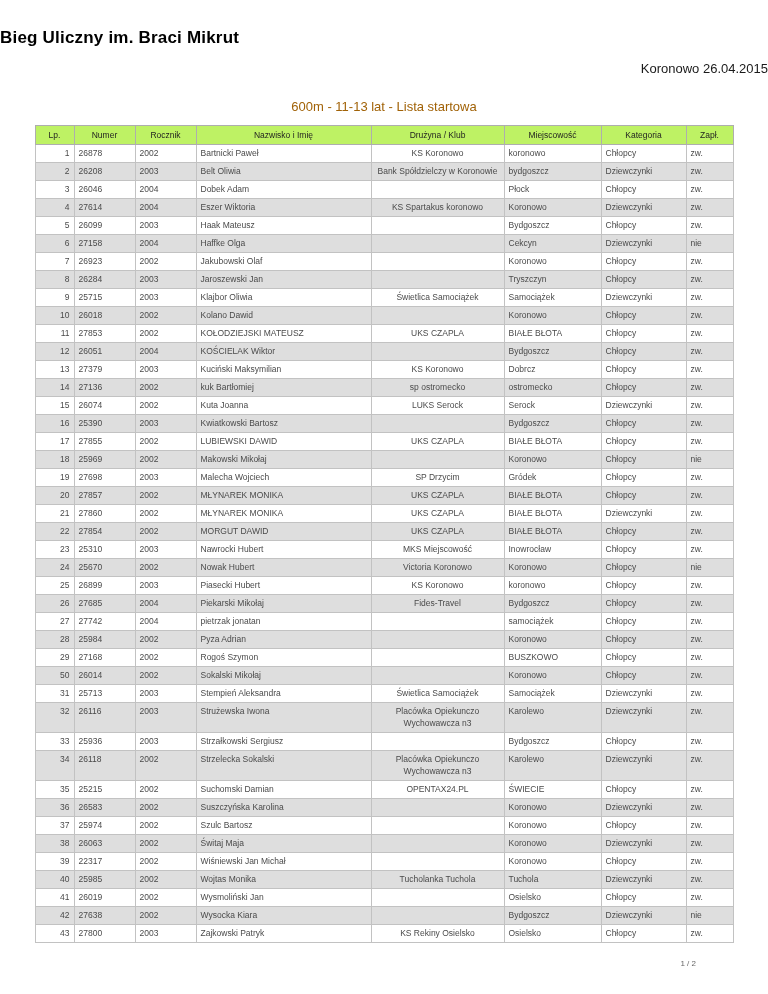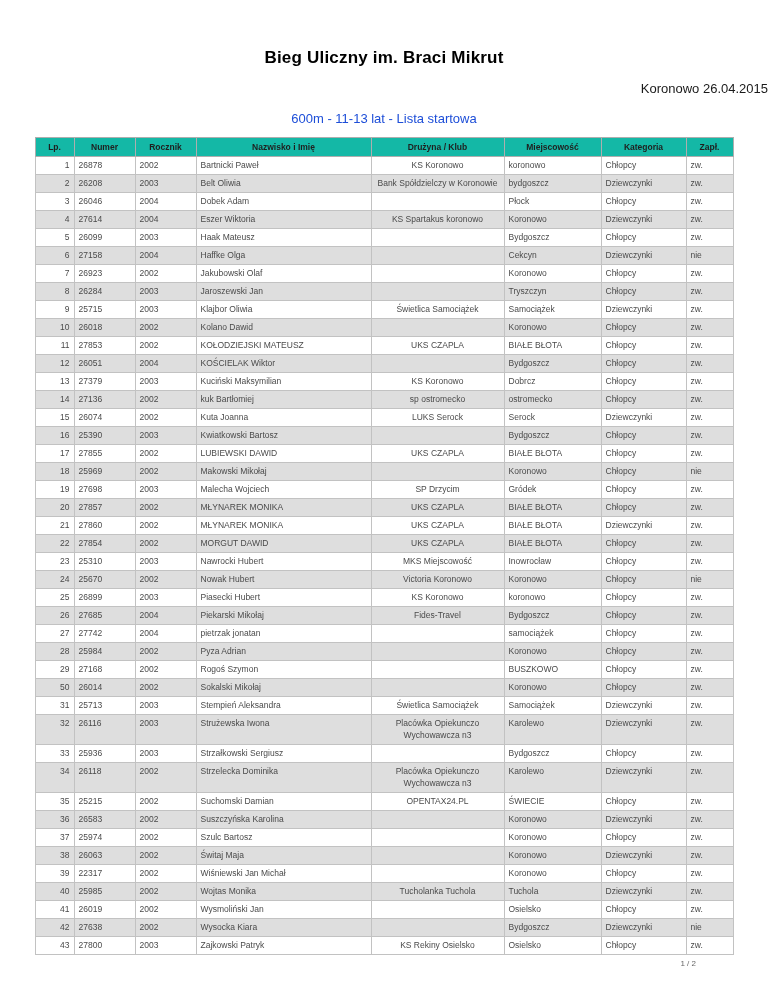--- a/index.html
+++ b/index.html
@@ -9,50 +9,50 @@
     font-family: "Liberation Sans", "DejaVu Sans", sans-serif;
   }
   .page {
     position: relative;
     width: 768px;
     height: 994px;
     background: #ffffff;
     overflow: hidden;
   }
   .page-title {
-    padding-top: 48px;
-    text-align: center;
+    padding-top: 28px;
+    text-align: left;
     font-size: 17px;
     font-weight: bold;
     color: #000000;
     letter-spacing: 0.2px;
   }
   .page-subtitle {
     margin-top: 13px;
     text-align: right;
     font-size: 13px;
     color: #1a1a1a;
   }
   .list-title {
-    margin-top: 15px;
+    margin-top: 23px;
     text-align: center;
     font-size: 13px;
-    color: #1d4ed8;
+    color: #a16207;
   }
   table.start-list {
     margin: 11px auto 0 auto;
     width: 658px;
     border-collapse: collapse;
     table-layout: fixed;
   }
   table.start-list th {
-    background: #14b8a6;
+    background: #bef264;
     border: 1px solid #aeaeae;
     font-size: 8.5px;
-    font-weight: bold;
+    font-weight: normal;
     color: #1f1f1f;
     text-align: center;
     padding: 4px 2px;
     line-height: 10px;
   }
   table.start-list td {
     border: 1px solid #c2c2c2;
     font-size: 8.5px;
     color: #4a4a4a;
     padding: 2px 4px 3px 4px;
@@ -429,21 +429,21 @@
           <td class="col3">Strzałkowski Sergiusz</td>
           <td class="col4"></td>
           <td class="col5">Bydgoszcz</td>
           <td class="col6">Chłopcy</td>
           <td class="col7">zw.</td>
         </tr>
         <tr class="even">
           <td class="col0">34</td>
           <td class="col1">26118</td>
           <td class="col2">2002</td>
-          <td class="col3">Strzelecka Dominika</td>
+          <td class="col3">Strzelecka Sokalski</td>
           <td class="col4">Placówka Opiekunczo Wychowawcza n3</td>
           <td class="col5">Karolewo</td>
           <td class="col6">Dziewczynki</td>
           <td class="col7">zw.</td>
         </tr>
         <tr class="odd">
           <td class="col0">35</td>
           <td class="col1">25215</td>
           <td class="col2">2002</td>
           <td class="col3">Suchomski Damian</td>

